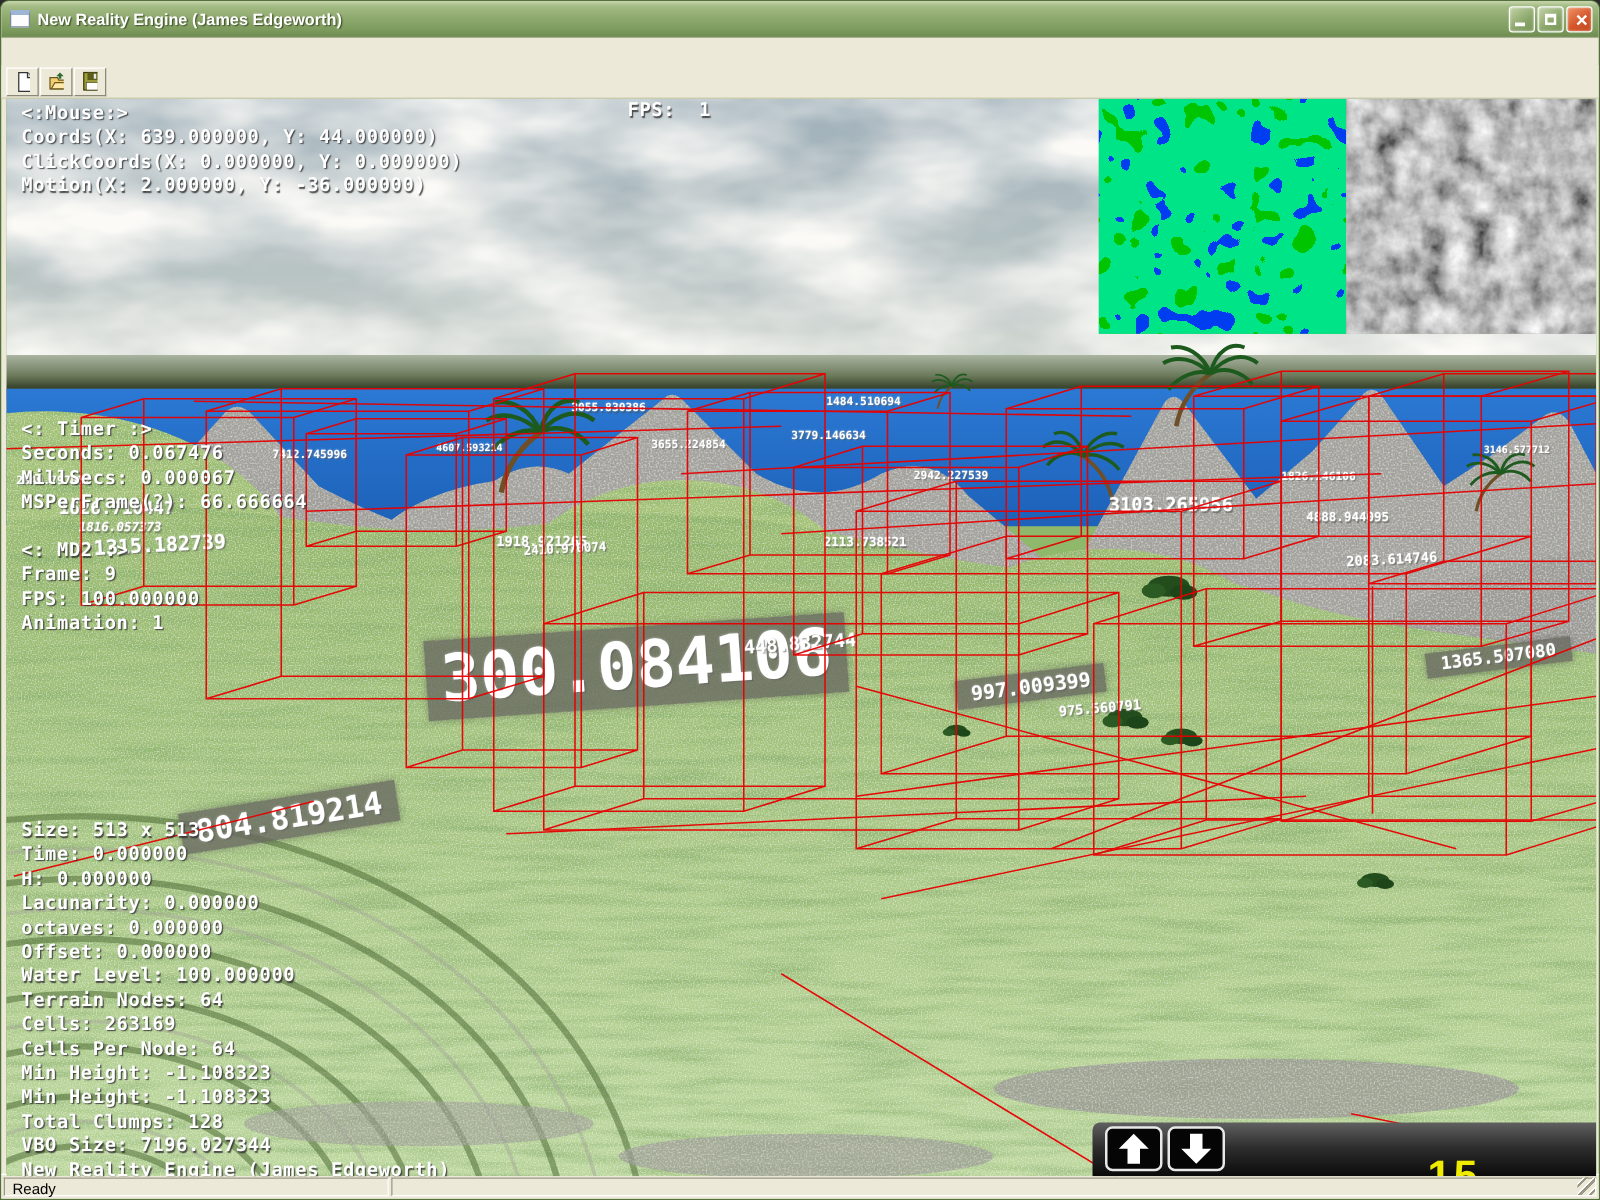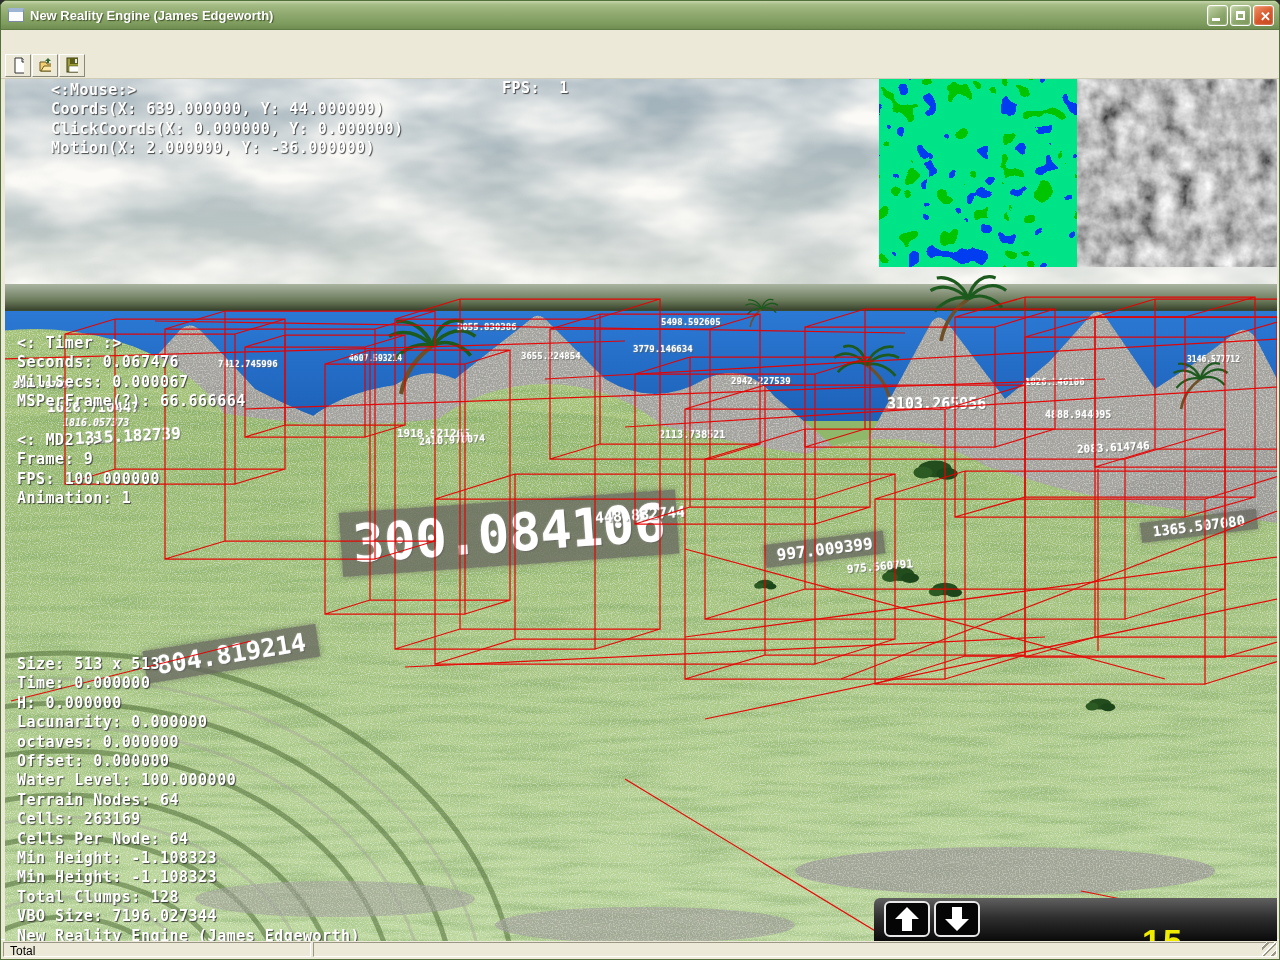--- a/index.html
+++ b/index.html
@@ -273,21 +273,21 @@
         <div class="lbl bg" style="left: 1136px; top: 444px; font-size: 14px; transform: rotate(-7deg);">1365.507080</div>
         <div class="lbl" style="left: 70px; top: 350px; font-size: 16px; transform: rotate(-3deg);">1315.182739</div>
         <div class="lbl" style="left: 42px; top: 320px; font-size: 14px; transform: rotate(0deg);">1626.710447</div>
         <div class="lbl" style="left: 8px; top: 301px; font-size: 9px; transform: rotate(0deg);">2849.797052</div>
         <div class="lbl" style="left: 58px; top: 338px; font-size: 10px; transform: rotate(0deg); font-style: italic;">1816.057373</div>
         <div class="lbl" style="left: 213px; top: 280px; font-size: 9px; transform: rotate(0deg);">7412.745996</div>
         <div class="lbl" style="left: 344px; top: 275px; font-size: 8px; transform: rotate(0deg);">4607.593214</div>
         <div class="lbl" style="left: 452px; top: 243px; font-size: 9px; transform: rotate(0deg);">3055.830386</div>
         <div class="lbl" style="left: 516px; top: 272px; font-size: 9px; transform: rotate(0deg);">3655.224854</div>
         <div class="lbl" style="left: 628px; top: 265px; font-size: 9px; transform: rotate(0deg);">3779.146634</div>
-        <div class="lbl" style="left: 656px; top: 238px; font-size: 9px; transform: rotate(0deg);">5498.592605</div>
+        <div class="lbl" style="left: 656px; top: 238px; font-size: 9px; transform: rotate(0deg);">1484.510694</div>
         <div class="lbl" style="left: 726px; top: 297px; font-size: 9px; transform: rotate(0deg);">2942.227539</div>
         <div class="lbl" style="left: 654px; top: 350px; font-size: 10px; transform: rotate(0deg);">2113.738521</div>
         <div class="lbl" style="left: 392px; top: 348px; font-size: 11px; transform: rotate(0deg);">1918.921265</div>
         <div class="lbl" style="left: 414px; top: 357px; font-size: 10px; transform: rotate(-3deg);">2410.970074</div>
         <div class="lbl" style="left: 882px; top: 316px; font-size: 15px; transform: rotate(0deg);">3103.265956</div>
         <div class="lbl" style="left: 1020px; top: 298px; font-size: 9px; transform: rotate(0deg);">1826.146106</div>
         <div class="lbl" style="left: 1040px; top: 330px; font-size: 10px; transform: rotate(0deg);">4888.944095</div>
         <div class="lbl" style="left: 1072px; top: 364px; font-size: 11px; transform: rotate(-3deg);">2083.614746</div>
         <div class="lbl" style="left: 1182px; top: 276px; font-size: 8px; transform: rotate(0deg);">3146.577712</div>
       </div>
@@ -317,21 +317,21 @@
             <feFuncG type="linear" slope="2" intercept="-0.5"></feFuncG>
             <feFuncB type="linear" slope="2" intercept="-0.5"></feFuncB>
           </feComponentTransfer>
         </filter>
         <rect width="200" height="188" fill="#888"></rect>
         <rect width="200" height="188" filter="url(#ngray)"></rect>
       </svg>
     </div>
 
     <div class="hud" style="left:497px;top:0px;">FPS:  1</div>
-    <div class="hud" style="left:12px;top:2px;margin-left:34px;">&lt;:Mouse:&gt;
+    <div class="hud" style="left:12px;top:2px;">&lt;:Mouse:&gt;
 Coords(X: 639.000000, Y: 44.000000)
 ClickCoords(X: 0.000000, Y: 0.000000)
 Motion(X: 2.000000, Y: -36.000000)</div>
     <div class="hud" style="left:12px;top:255px;">&lt;: Timer :&gt;
 Seconds: 0.067476
 MillSecs: 0.000067
 MSPerFrame(?): 66.666664</div>
     <div class="hud" style="left:12px;top:352px;">&lt;: MD2 :&gt;
 Frame: 9
 FPS: 100.000000
@@ -361,19 +361,19 @@
       <button class="navbtn" style="left:60px;">
         <svg width="30" height="28" viewBox="0 0 30 28">
           <polygon points="15,26 3,14 10,14 10,2 20,2 20,14 27,14" fill="#fff"></polygon>
         </svg>
       </button>
       <div class="fps-clip">15</div>
     </div>
   </div>
 
   <div class="statusbar">
-    <div class="sb-sec first">Total</div>
+    <div class="sb-sec first">Ready</div>
     <div class="sb-sec rest">
       <div class="grip"></div>
     </div>
   </div>
 
 </div>
 
 </body></html>

